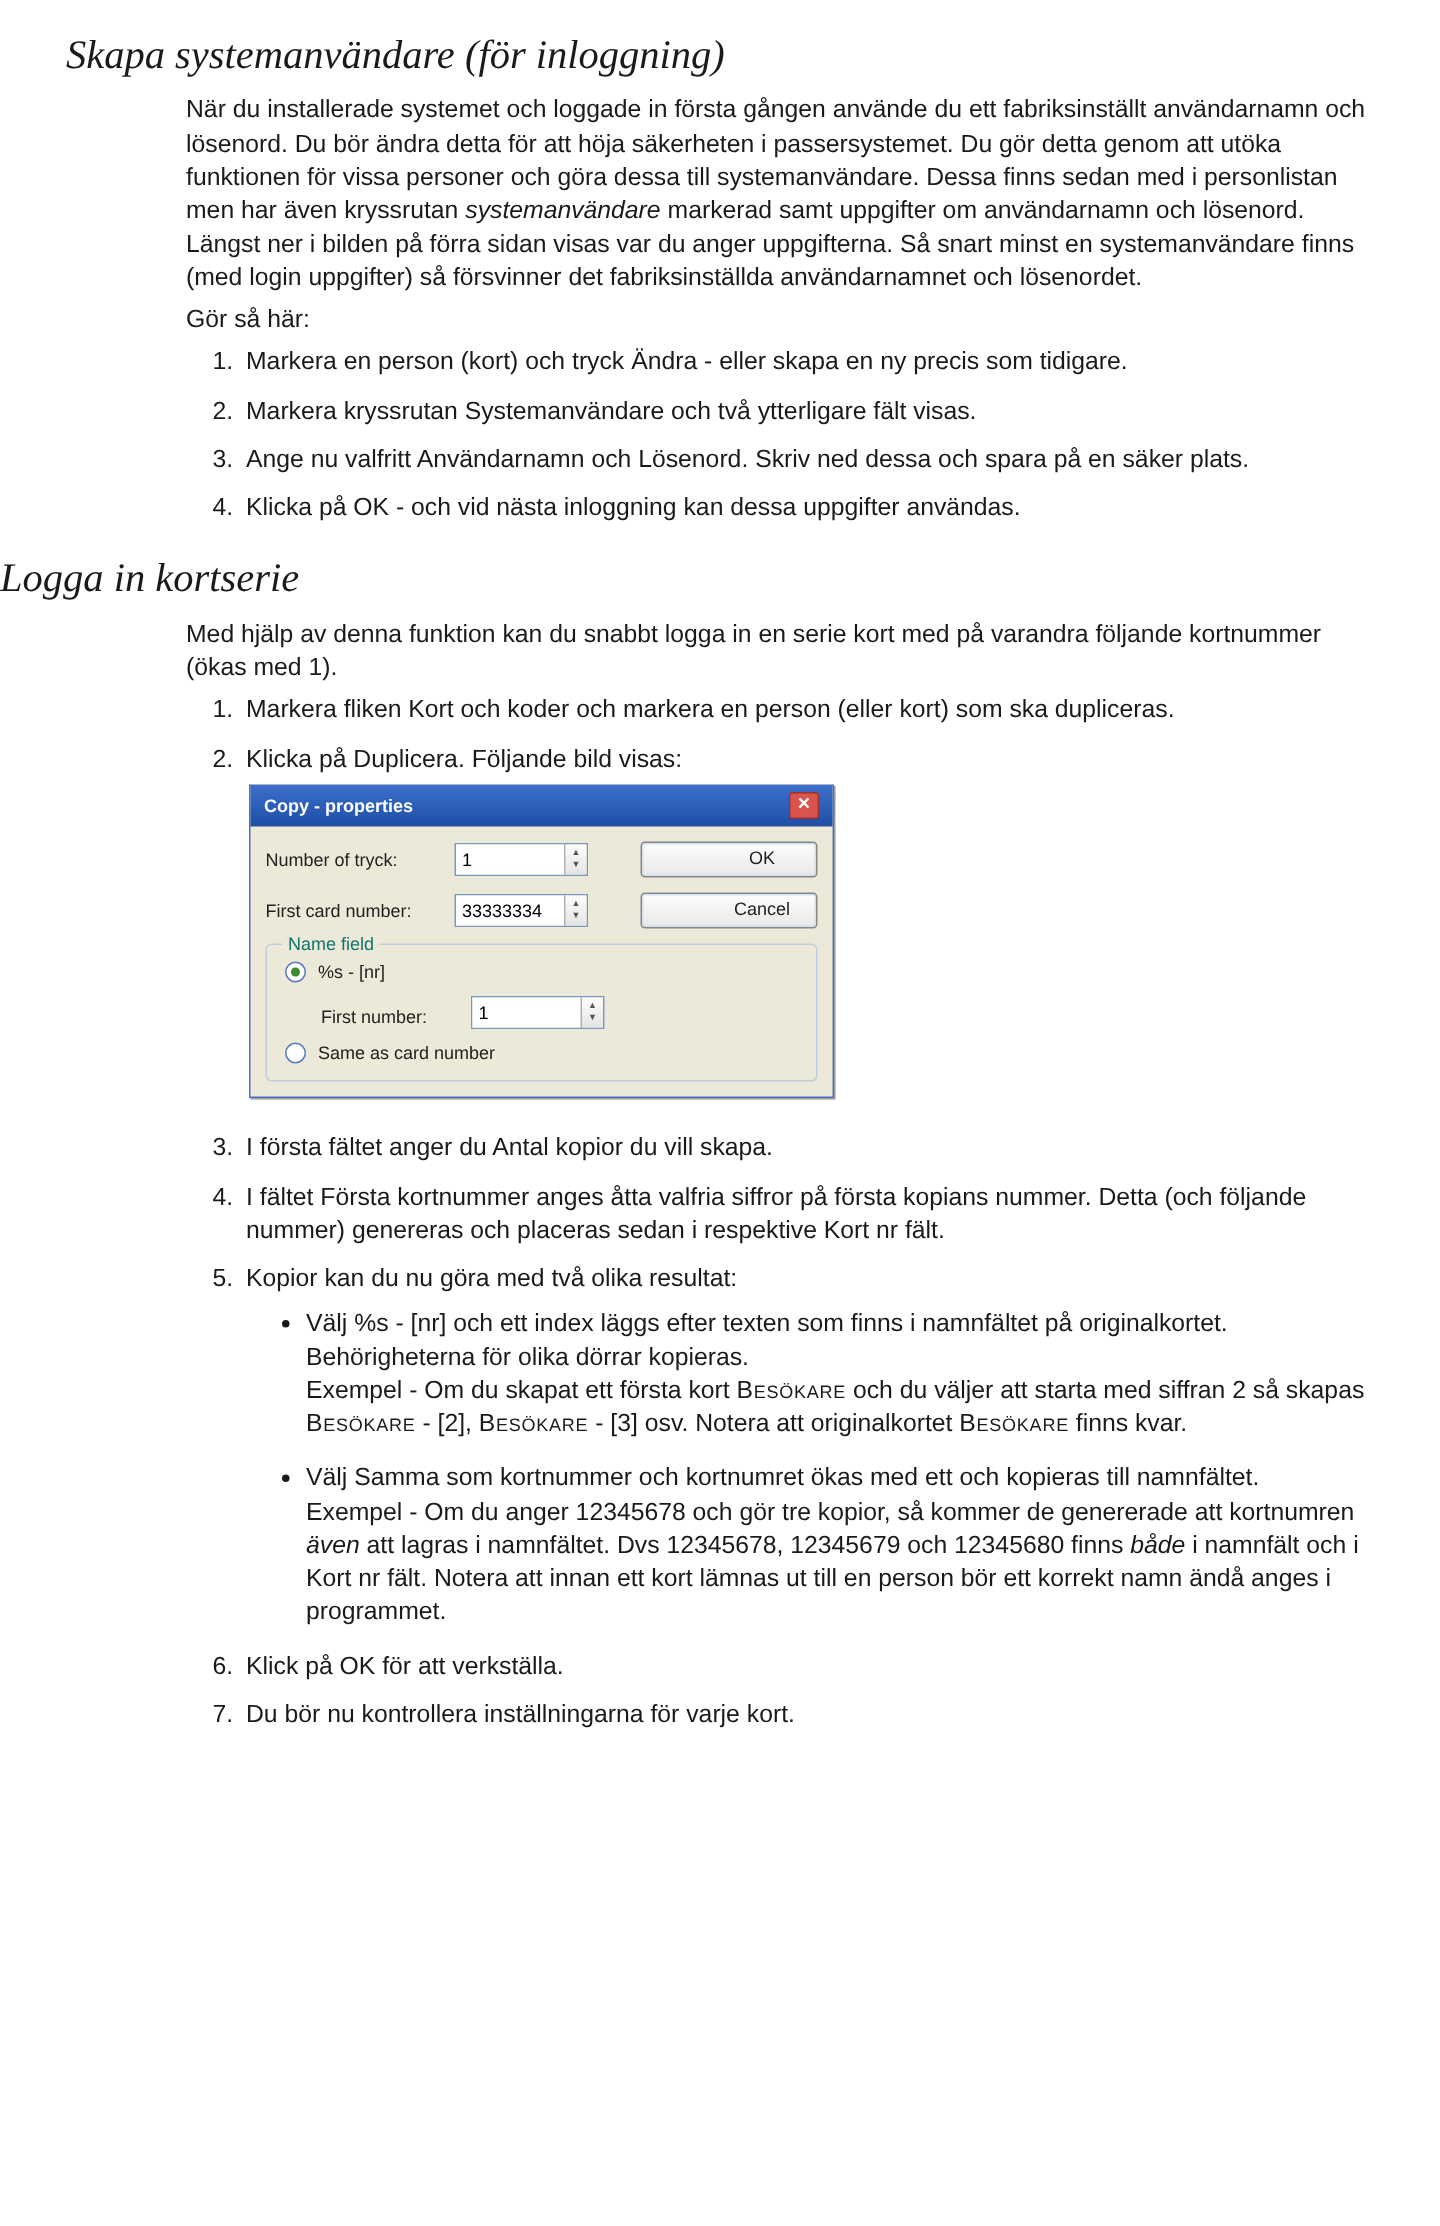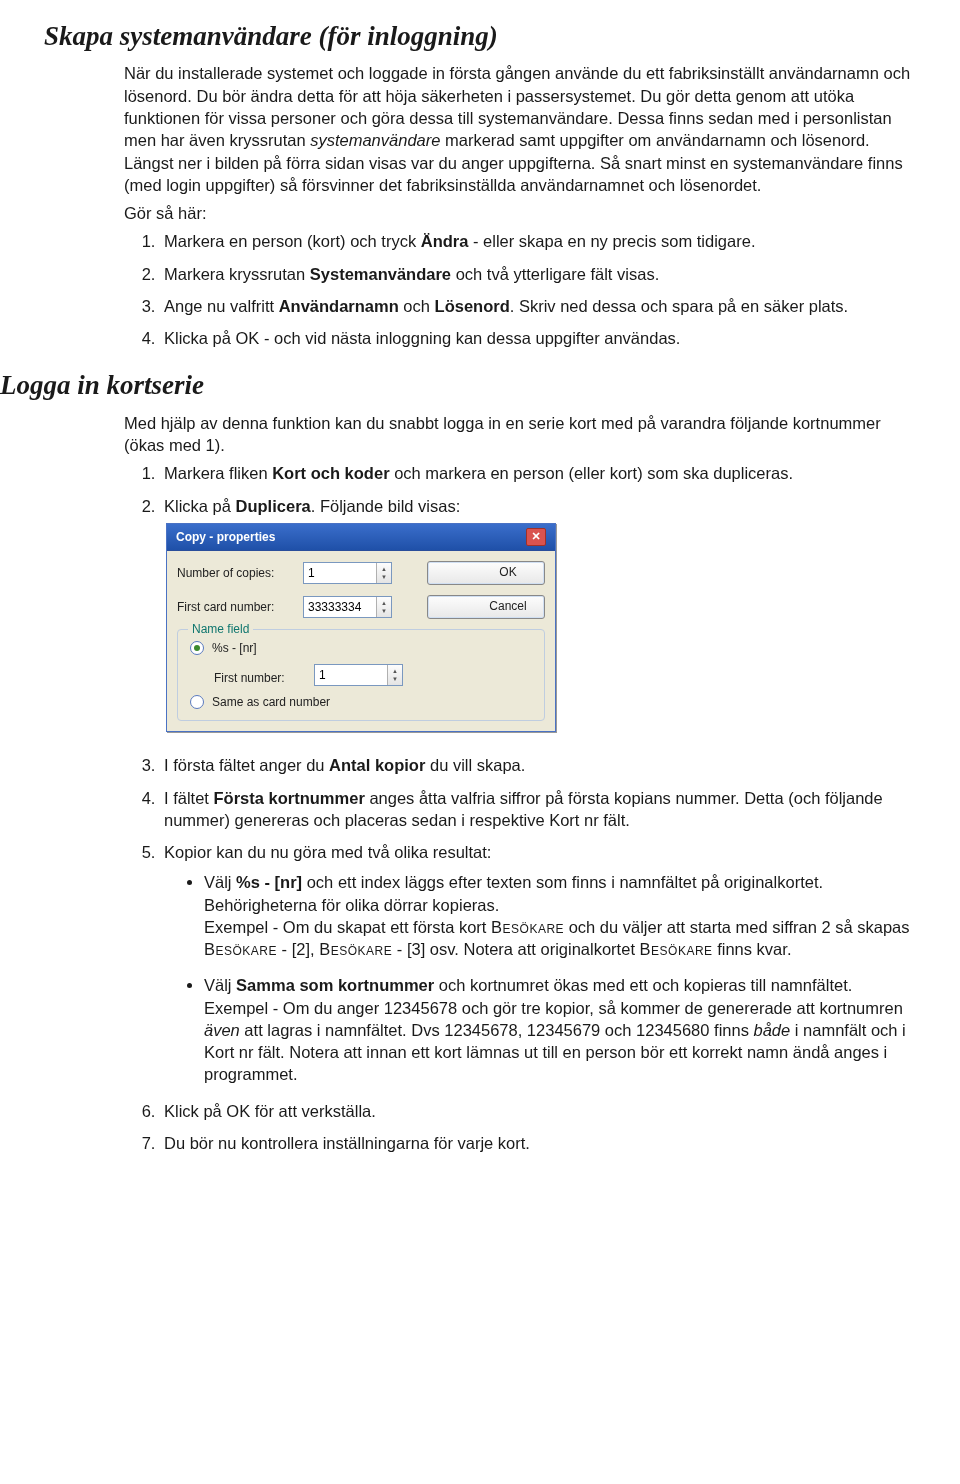--- a/index.html
+++ b/index.html
@@ -22,21 +22,21 @@
     font-family: Georgia, 'Times New Roman', serif;
     font-style: italic;
     font-weight: bold;
     font-size: 21px;
     border-bottom: none;
     margin-bottom: 46px;
   }
   h2.section {
     font-family: Georgia, 'Times New Roman', serif;
     font-style: italic;
-    font-weight: bold;
+    font-weight: normal;
     font-size: 27px;
     margin: 0 0 8px 0;
   }
   h2.section.outdent {
     margin-left: -44px;
     padding-left: 0;
   }
   .body-indent {
     margin-left: 80px;
   }
@@ -53,21 +53,21 @@
     margin-bottom: 10px;
   }
   ul.bullets {
     list-style: disc;
     margin: 8px 0 0 0;
     padding-left: 40px;
   }
   ul.bullets > li {
     margin-bottom: 14px;
   }
-  .bold { font-weight: bold; }
+  .bold { font-weight: normal; }
   .italic { font-style: italic; }
   .smallcaps { font-variant: small-caps; letter-spacing: 0.5px; }
 
   
   .dialog {
     width: 388px;
     margin: 6px 0 22px 2px;
     border: 1px solid #4a72c4;
     background: #ece9d8;
     font-family: Tahoma, Arial, sans-serif;
@@ -230,21 +230,21 @@
         <span>Klicka på </span><span class="bold">Duplicera</span><span>. Följande bild visas:</span>
 
         
         <div class="dialog">
           <div class="dialog-title">
             <span>Copy - properties</span>
             <span class="close-box">✕</span>
           </div>
           <div class="dialog-body">
             <div class="dlg-row">
-              <span class="dlg-label">Number of copies:</span>
+              <span class="dlg-label">Number of tryck:</span>
               <span class="spin">
                 <input value="1" style="">
                 <span class="arrows">
                     <span class="up">▲</span>
                     <span class="down">▼</span>
                   </span>
               </span>
               <span class="dlg-btn">OK</span>
             </div>
             <div class="dlg-row">

